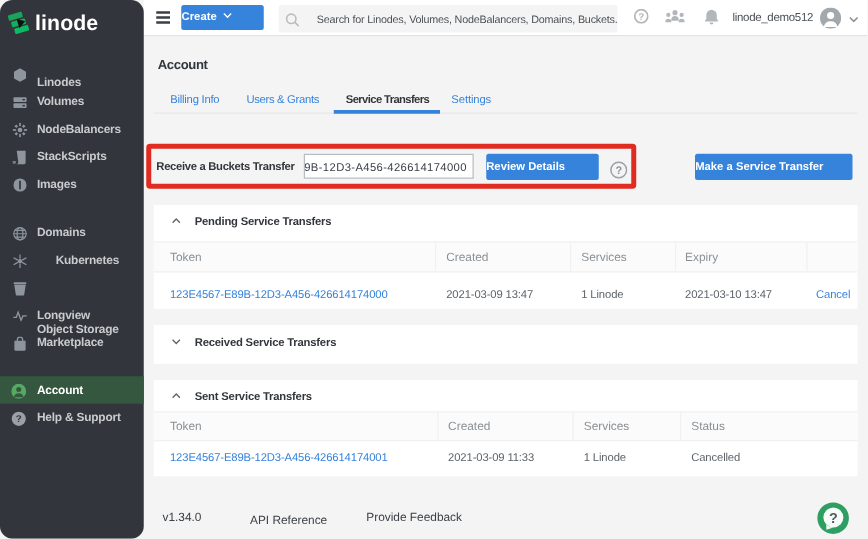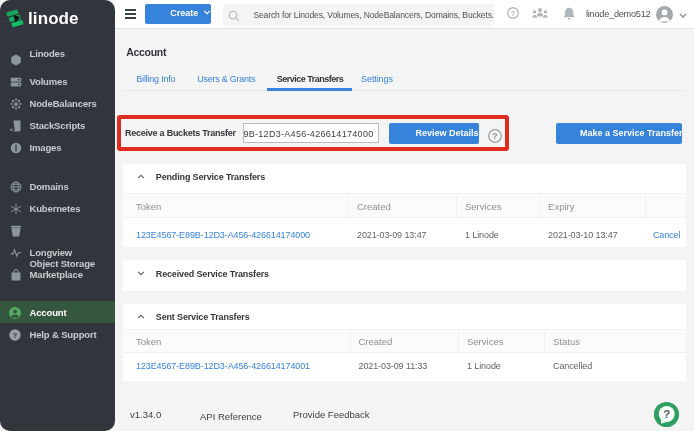--- a/index.html
+++ b/index.html
@@ -10,21 +10,21 @@
 
   
   #sidebar { position:absolute; left:0; top:0; width:115px; height:431px; background:#32363c; z-index:5;border-radius:10px; }
   .nlbl { position:absolute; left:29.5px; font-size:9.5px; font-weight:700; color:#c9cbcd; letter-spacing:-0.15px; white-space:nowrap; line-height:10px; }
   .nic { position:absolute; left:9.5px; width:12px; height:12px; }
 
   
   #topbar { position:absolute; left:115px; top:0; width:579px; height:29px; background:#fff; border-bottom:1px solid #e0e3e6; z-index:4; }
 
   
-  .bluebtn { position:absolute; background:#3683dc; border-radius:2px; color:#fff; font-size:9px; font-weight:700; text-align:right; white-space:nowrap; }
+  .bluebtn { position:absolute; background:#3683dc; border-radius:2px; color:#fff; font-size:9px; font-weight:700; text-align:left; white-space:nowrap; }
 
   
   .tab { position:absolute; top:74px; font-size:9px; line-height:10px; color:#3683dc; white-space:nowrap; letter-spacing:-0.1px; }
 
   
   .card { position:absolute; left:122.7px; width:563px; background:#fff; }
   .ctitle { position:absolute; left:33.1px; font-size:9px; font-weight:700; color:#32363c; letter-spacing:-0.15px; white-space:nowrap; line-height:10px; }
   .thead { position:absolute; left:0; width:100%; background:#fbfbfb; border-top:1px solid #f0f1f2; border-bottom:1px solid #f0f1f2; }
   .th { position:absolute; font-size:9.5px; color:#8a9095; white-space:nowrap; line-height:10px; }
   .td { position:absolute; font-size:9px; color:#5d646b; white-space:nowrap; line-height:10px; letter-spacing:-0.1px; }
@@ -41,21 +41,21 @@
       <rect x="3.4" y="7" width="11.5" height="4.6" rx="0.9" fill="#12ae5f"></rect>
       <rect x="4.4" y="12.8" width="11.5" height="4.6" rx="0.9" fill="#0dba64"></rect>
       <path d="M8.6 5.6 l6 4 -6 4 z" fill="#0f120e"></path>
     </g>
   </svg>
   <div class="a nowrap" style="left:28px; top:9px; font-size:17px; font-weight:700; color:#fff; line-height:19px; letter-spacing:0.1px;">linode</div>
 
   <svg class="nic" style="top:53.7px;" viewBox="0 0 16 16">
       <path d="M8 0.8 L14.4 4.4 V11.6 L8 15.2 L1.6 11.6 V4.4 Z" fill="#8e959c"></path>
     </svg>
-  <div class="nlbl" style="top:49px;">Linodes</div>
+  <div class="nlbl" style="top:62px;">Linodes</div>
 
   <svg class="nic" style="top:75.9px;" viewBox="0 0 16 16">
       <rect x="1" y="2.3" width="14" height="5.2" rx="1" fill="#8e959c"></rect>
       <rect x="1" y="8.7" width="14" height="5.2" rx="1" fill="#8e959c"></rect>
       <rect x="10.6" y="4.2" width="2.6" height="1.6" fill="#32363c"></rect>
       <rect x="10.6" y="10.6" width="2.6" height="1.6" fill="#32363c"></rect>
     </svg>
   <div class="nlbl" style="top:77px;">Volumes</div>
 
   <svg class="nic" style="top:98px;" viewBox="0 0 16 16">
@@ -104,21 +104,21 @@
       </g>
       <g stroke="#8e959c" stroke-width="1.3">
         <line x1="8" y1="0.8" x2="8" y2="5.4"></line>
         <line x1="8" y1="10.6" x2="8" y2="15.2"></line>
         <line x1="1.2" y1="4.2" x2="5.7" y2="6.8"></line>
         <line x1="10.3" y1="9.2" x2="14.8" y2="11.8"></line>
         <line x1="1.2" y1="11.8" x2="5.7" y2="9.2"></line>
         <line x1="10.3" y1="6.8" x2="14.8" y2="4.2"></line>
       </g>
     </svg>
-  <div class="nlbl" style="top:203.7px;">Kubernetes</div>
+  <div class="nlbl" style="top:203.7px;margin-left:15px;">Kubernetes</div>
 
   <svg class="nic" style="top:224.7px;" viewBox="0 0 16 16">
       <g fill="#8e959c">
         <path d="M1.8 3.4 h12.4 l-1.7 10.6 a1.6 1.6 0 0 1 -1.6 1.3 h-5.8 a1.6 1.6 0 0 1 -1.6 -1.3 z"></path>
         <rect x="1.2" y="1" width="13.6" height="1.9" rx="0.9"></rect>
       </g>
     </svg>
   <div class="nlbl" style="top:225.7px;margin-top:33px;">Object Storage</div>
 
   <svg class="nic" style="top:246.7px;" viewBox="0 0 16 16">

